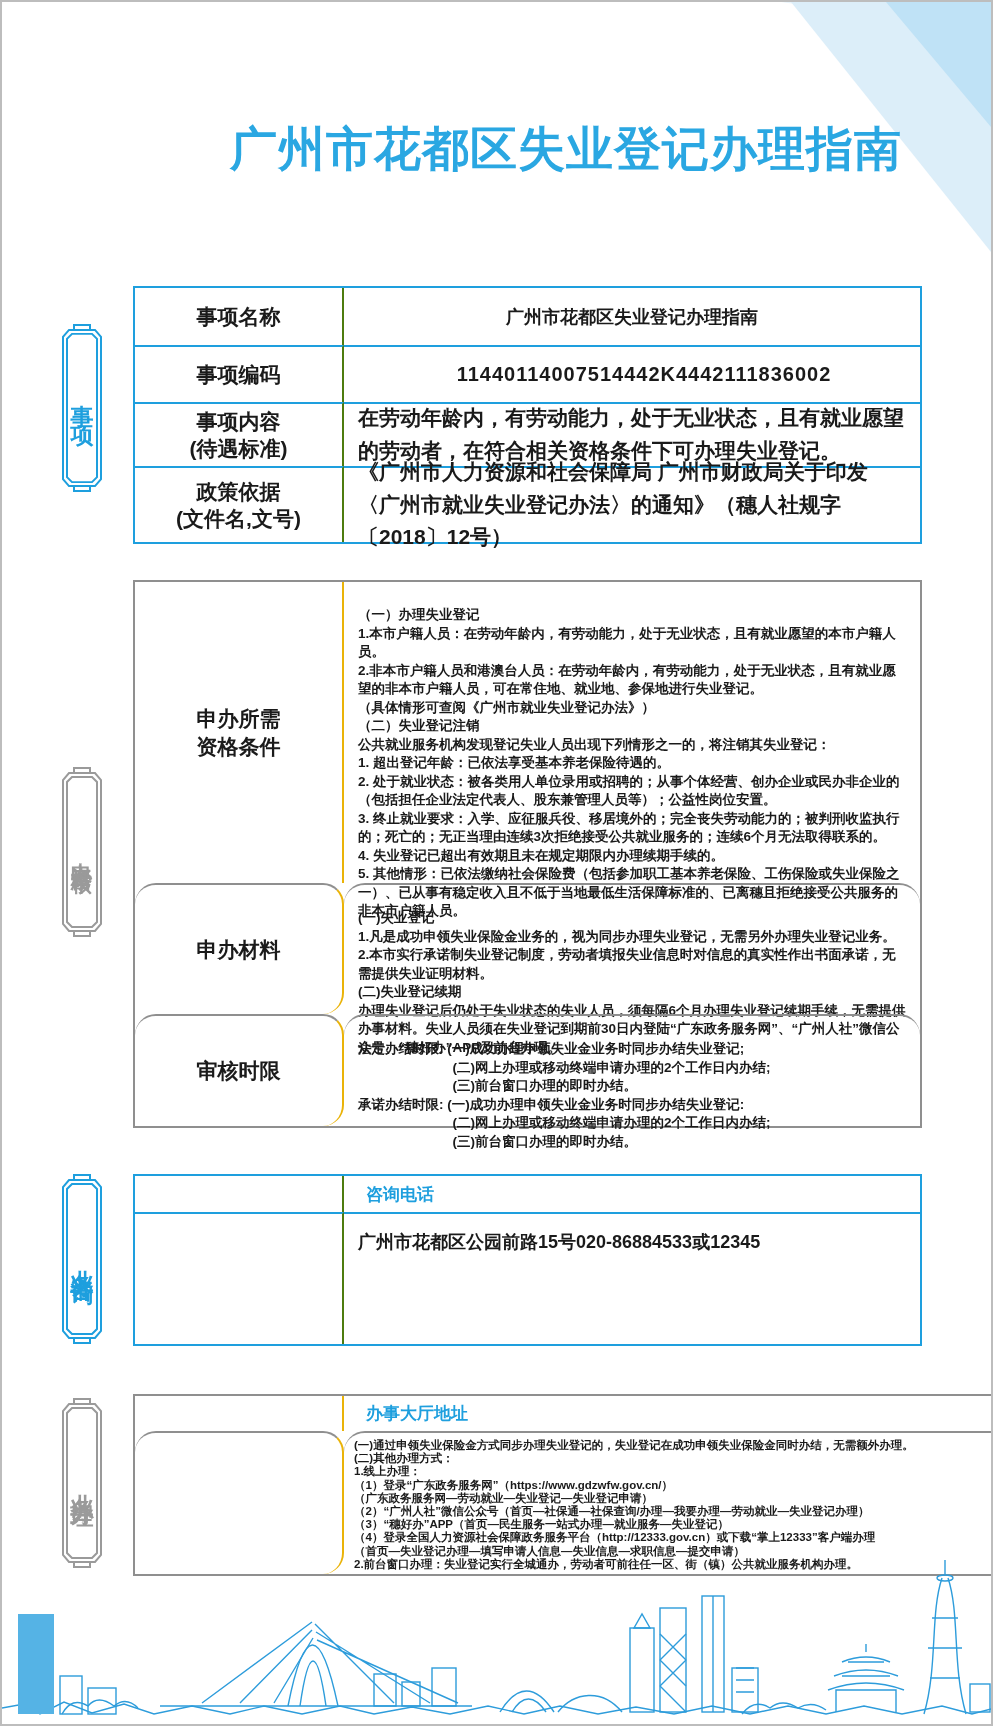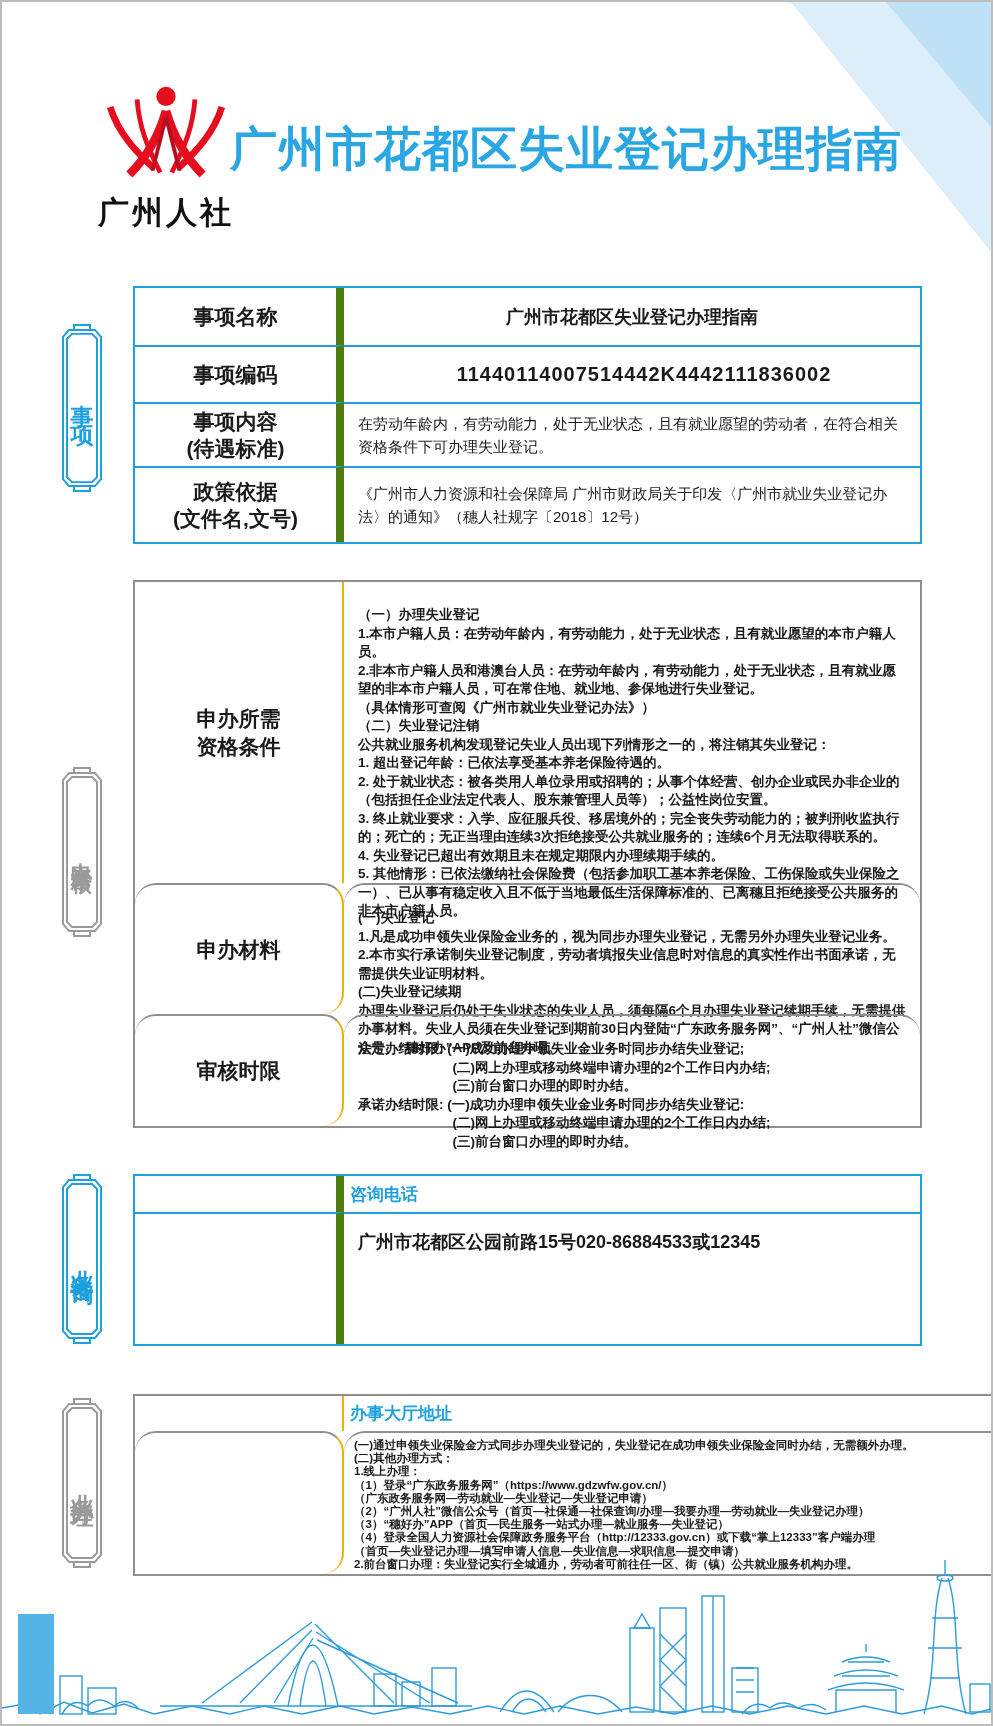--- a/index.html
+++ b/index.html
@@ -18,66 +18,48 @@
   .plaque svg{position:absolute;left:0;top:0;width:100%;height:100%;}
   .ptext{writing-mode:vertical-rl;text-orientation:upright;font-weight:bold;font-size:23px;line-height:1;letter-spacing:4px;}
   .ptext.spread{letter-spacing:22px;}
   .pl-blue{color:#1e9fde;}
   .pl-gray{color:#9a9a9a;}
   
   .tbl{display:grid;grid-template-columns:209px 1fr;box-sizing:border-box;}
   .tbl .row{display:contents;}
   .tbl .c{box-sizing:border-box;display:flex;min-width:0;}
   .tbl.b-blue{border:2px solid #1e9fde;}
-  .tbl.b-blue .lc{border-right:8px solid #4d7c0f;}
+  .tbl.b-blue .lc{border-right:2px solid #4d7c0f;}
   .tbl.b-blue .row + .row > div{border-top:2px solid #1e9fde;}
   .tbl.b-gray{border:2px solid #8f8f8f;}
   .tbl.b-gray .lc{border-right:2px solid #eab308;}
   .tbl.b-gray .row + .row > div{border-top:2px solid #8f8f8f;border-radius:21px;}
   .lbl{align-items:center;justify-content:center;text-align:center;font-weight:bold;font-size:21px;line-height:1.3;white-space:pre-line;}
   .val-mid{align-items:center;justify-content:center;text-align:center;font-weight:bold;font-size:18px;}
   .val-num{font-size:20px;letter-spacing:1px;padding-left:24px;}
-  .val-left{align-items:center;padding:0 14px;font-weight:normal;font-size:15px;line-height:1.55;white-space:pre-line;}
+  .val-left{align-items:center;padding:0 14px;font-weight:bold;font-size:21px;line-height:1.55;white-space:pre-line;}
   .val-small{align-items:flex-start;padding:24px 14px;font-weight:bold;font-size:13.5px;line-height:18.5px;white-space:pre-line;}
   .val-tiny{align-items:flex-start;padding:6px 10px;font-weight:bold;font-size:11.5px;line-height:13.2px;white-space:pre-line;}
-  .hdr{align-items:center;padding-left:6px;font-weight:bold;font-size:17px;color:#1e9fde;}
+  .hdr{align-items:center;padding-left:22px;font-weight:bold;font-size:17px;color:#1e9fde;}
   .val-addr{align-items:flex-start;padding:16px 14px;font-weight:bold;font-size:18px;}
   
   .corner{right:0;top:0;}
   .skyline{left:0;bottom:0;}
 </style>
 </head>
 <body>
 
 <div class="page">
 
   <svg class="abs corner" width="320" height="260" viewBox="0 0 320 260">
     <polygon points="110,0 320,0 320,30" fill="#eaf5fc"></polygon>
     <polygon points="120,0 320,0 320,250" fill="#dceef9"></polygon>
     <polygon points="215,0 320,0 320,125" fill="#bfe2f6"></polygon>
   </svg>
 
-  <div class="abs logo-block">
-    <svg width="140" height="104" viewBox="0 0 140 108">
-      <circle cx="70" cy="15" r="10" fill="#e50e1e"></circle>
-      <g stroke="#e50e1e" fill="none">
-        <path d="M70,30 C62,58 50,78 32,96" stroke-width="9"></path>
-        <path d="M70,30 C78,58 90,78 108,96" stroke-width="9"></path>
-        <path d="M58,90 C38,72 20,52 12,26" stroke-width="7"></path>
-        <path d="M82,90 C102,72 120,52 128,26" stroke-width="7"></path>
-        <path d="M64,94 C50,66 42,46 40,18" stroke-width="5"></path>
-        <path d="M76,94 C90,66 98,46 100,18" stroke-width="5"></path>
-      </g>
-      <g stroke="#b80f20" fill="none" stroke-width="4">
-        <path d="M70,36 L56,92"></path>
-        <path d="M70,36 L84,92"></path>
-      </g>
-    </svg>
-    <div class="logo-text">广州人社</div>
-  </div>
   <div class="abs title">广州市花都区失业登记办理指南</div>
 
   <div class="abs plaque pl-blue" style="left:57px;top:322px;height:168px">
     <svg viewBox="0 0 46 170" preserveAspectRatio="none">
       <g stroke="currentColor" stroke-width="2" fill="none">
         <path d="M15,6 L15,1 L31,1 L31,6"></path>
         <path d="M10,6 H36 L42,13 V157 L36,164 H10 L4,157 V13 Z"></path>
         <path d="M13,10 H33 L38,15 V155 L33,160 H13 L8,155 V15 Z"></path>
         <path d="M15,164 L15,169 L31,169 L31,164"></path>
       </g>

